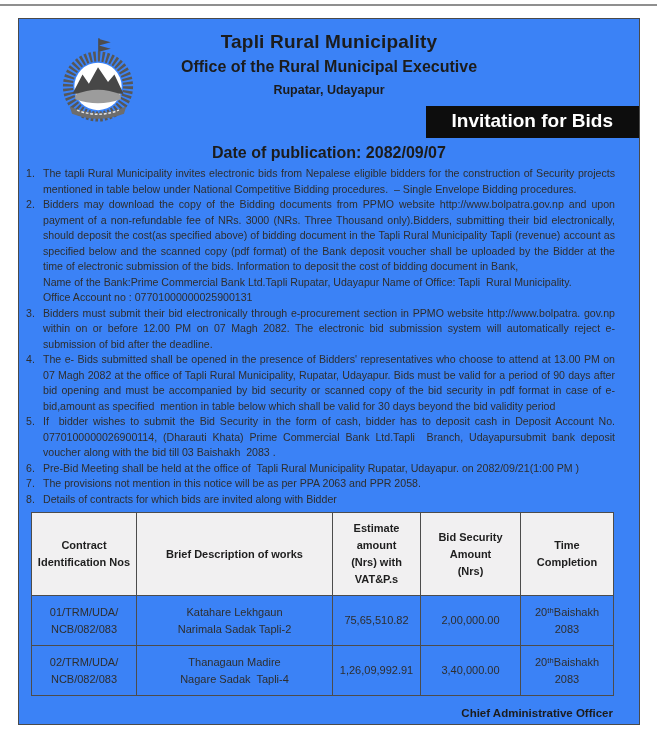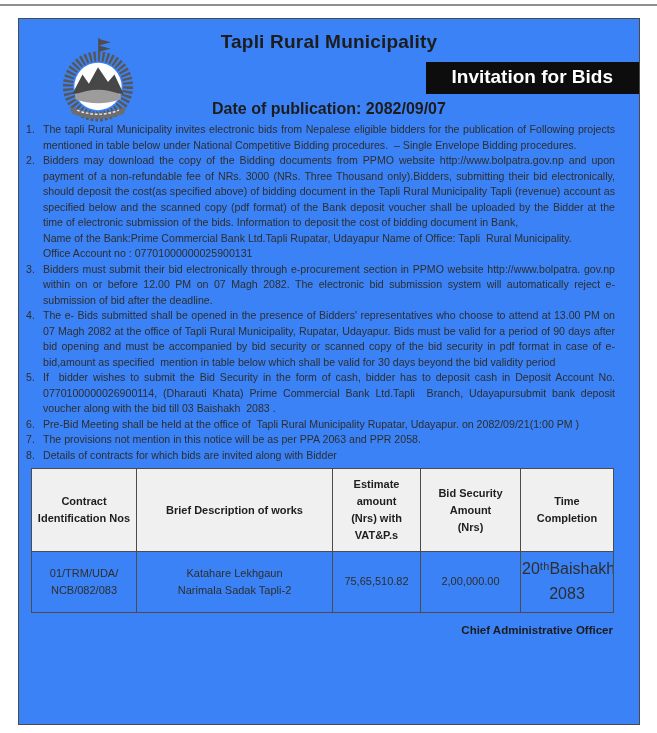--- a/index.html
+++ b/index.html
@@ -47,21 +47,21 @@
     line-height:1.55; padding:7px 2px; height:66px;
   }
   .contracts-table td {
     font-size:11px; color:#2e2e2e; line-height:1.55; padding:5px 2px; height:50px;
   }
   .col-contract { width:105px; }
   .col-desc     { width:196px; }
   .col-estimate { width:88px; }
   .col-security { width:100px; }
   .col-time     { width:93px; }
-  td.time-cell  { font-size:16px; padding:5px 1px; }
+  td.time-cell  { font-size:11px; padding:5px 1px; }
 
   .signature {
     margin-top:11px; padding-right:26px; text-align:right;
     font-size:11.5px; font-weight:700; color:#1c1c1c;
   }
 </style>
 </head>
 <body>
 
 <div class="top-rule"></div>
@@ -76,30 +76,32 @@
         <path d="M46 9 L59 12.5 L46 16 Z" fill="#4d4d4d"></path>
         <circle cx="45" cy="54" r="33" fill="none" stroke="#575757" stroke-width="11" stroke-dasharray="2.6 2.1"></circle>
         <circle cx="45" cy="54" r="26" fill="#ffffff"></circle>
         <path d="M17 62 L28 41 L35 51 L45 33 L56 49 L63 41 L73 62 Z" fill="#474747"></path>
         <path d="M20 63 Q45 52 70 63 L70 68 Q45 77 20 68 Z" fill="#9c9c9c"></path>
         <path d="M14 76 Q45 90 76 76 L73.5 84 Q45 95 16.5 84 Z" fill="#6d6d6d"></path>
         <path d="M22 80 Q45 89 68 80" fill="none" stroke="#e8e8e8" stroke-width="1.6" stroke-dasharray="3 2"></path>
       </svg>
     </div>
     <div class="org-name">Tapli Rural Municipality</div>
+    <div class="office">Office of the Rural Municipal Executive</div>
+    <div class="address">Rupatar, Udayapur</div>
     <div class="banner-wrap">
       <span class="banner">Invitation for Bids</span>
     </div>
     <div class="pub-date">Date of publication: 2082/09/07</div>
   </div>
 
   <div class="notice-list">
     <div class="notice-item">
       <span class="num">1.</span>
-      <span class="txt">The tapli Rural Municipality invites electronic bids from Nepalese eligible bidders for the publication of Following projects  mentioned in table below under National Competitive Bidding procedures.  – Single Envelope Bidding procedures.</span>
+      <span class="txt">The tapli Rural Municipality invites electronic bids from Nepalese eligible bidders for the construction of Security projects  mentioned in table below under National Competitive Bidding procedures.  – Single Envelope Bidding procedures.</span>
     </div>
     <div class="notice-item">
       <span class="num">2.</span>
       <span class="txt">Bidders may download the copy of the Bidding documents from PPMO website http://www.bolpatra.gov.np and upon payment of a non-refundable fee of NRs. 3000 (NRs. Three Thousand only).Bidders, submitting their bid electronically, should deposit the cost(as specified above) of bidding document in the Tapli Rural Municipality Tapli (revenue) account as specified below and the scanned copy (pdf format) of the Bank deposit voucher shall be uploaded by the Bidder at the time of electronic submission of the bids. Information to deposit the cost of bidding document in Bank,
 Name of the Bank:Prime Commercial Bank Ltd.Tapli Rupatar, Udayapur Name of Office: Tapli  Rural Municipality.
 Office Account no : 07701000000025900131</span>
     </div>
     <div class="notice-item">
       <span class="num">3.</span>
       <span class="txt">Bidders must submit their bid electronically through e-procurement section in PPMO website http://www.bolpatra. gov.np within on or before 12.00 PM on 07 Magh 2082. The electronic bid submission system will automatically reject e-submission of bid after the deadline.</span>
@@ -150,18 +152,27 @@
     <tbody>
       <tr>
         <td>01/TRM/UDA/
 NCB/082/083</td>
         <td>Katahare Lekhgaun
 Narimala Sadak Tapli-2</td>
         <td>75,65,510.82</td>
         <td>2,00,000.00</td>
         <td class="time-cell">20ᵗʰBaishakh 2083</td>
       </tr>
+      <tr>
+        <td>02/TRM/UDA/
+NCB/082/083</td>
+        <td>Thanagaun Madire
+Nagare Sadak  Tapli-4</td>
+        <td>1,26,09,992.91</td>
+        <td>3,40,000.00</td>
+        <td class="time-cell">20ᵗʰBaishakh 2083</td>
+      </tr>
     </tbody>
   </table>
 
   <div class="signature">Chief Administrative Officer</div>
 
 </div>
 
 </body></html>

